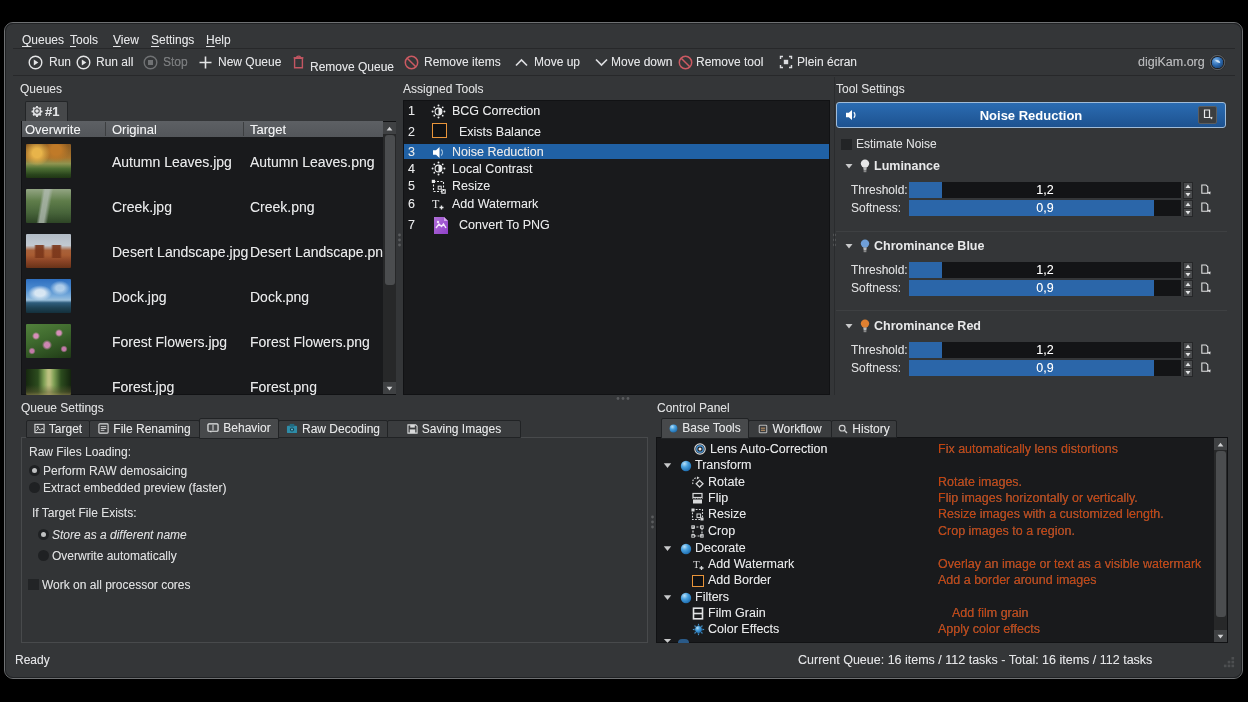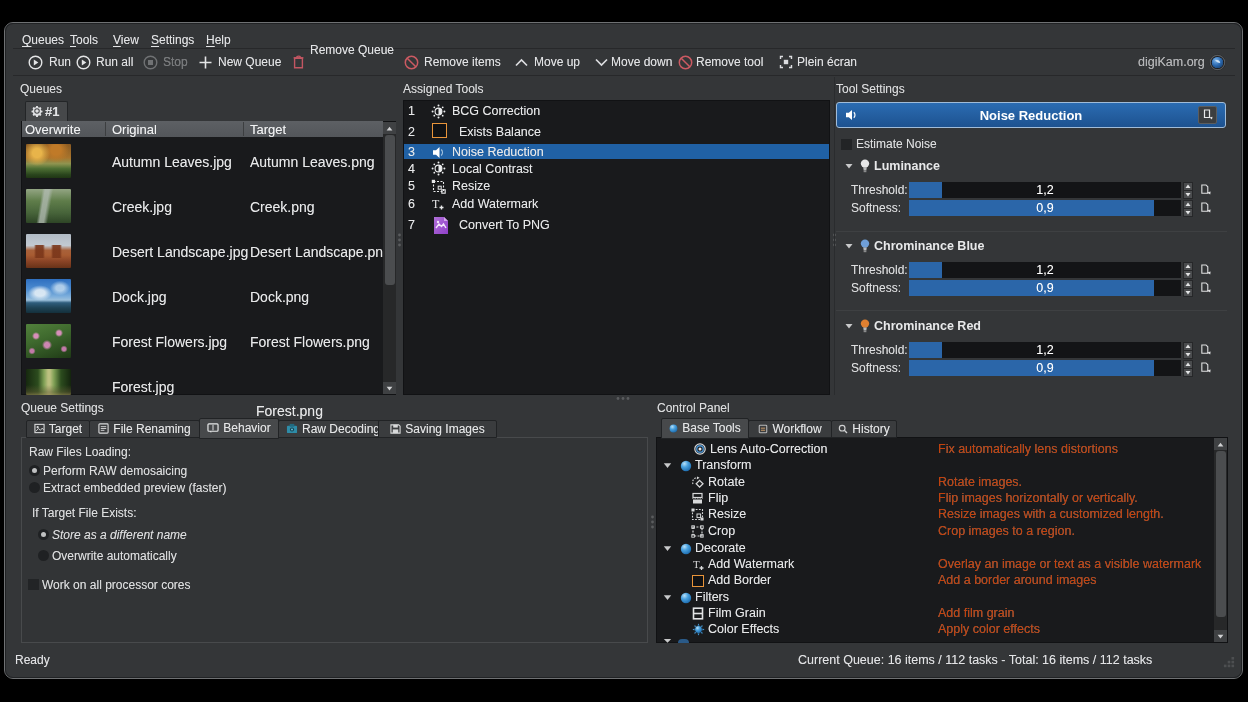--- a/index.html
+++ b/index.html
@@ -75,21 +75,21 @@
       <path d="M7.5 1.5 V13.5 M1.5 7.5 H13.5" stroke="#e4e5e6" stroke-width="1.6"></path>
     </svg>
   <div class="txt" style="left:218px;top:55px;">New Queue</div>
   <svg class="abs" style="left:291px;top:54px;" width="15" height="16" viewBox="0 0 15 16">
       <g stroke="#c25662" stroke-width="1.4" fill="none">
         <path d="M2.6 3.8 h9.8"></path>
         <path d="M5.6 3.4 c0-1.7 3.8-1.7 3.8 0"></path>
         <path d="M3.6 4.2 h7.8 v9.6 h-7.8 Z"></path>
       </g>
     </svg>
-  <div class="txt" style="left:310px;top:43px;">Remove Queue</div>
+  <div class="txt" style="left:310px;top:60px;">Remove Queue</div>
   <svg class="abs" style="left:404px;top:55px;" width="15" height="15" viewBox="0 0 15 15">
       <circle cx="7.5" cy="7.5" r="6.2" fill="none" stroke="#cb5a62" stroke-width="1.5"></circle>
       <path d="M3.2 3.2 L11.8 11.8" stroke="#cb5a62" stroke-width="1.5"></path>
     </svg>
   <div class="txt" style="left:424px;top:55px;">Remove items</div>
   <svg class="abs" style="left:514px;top:57px;" width="15" height="11" viewBox="0 0 15 11">
       <path d="M2 8.5 L7.5 3 L13 8.5" fill="none" stroke="#dcdde0" stroke-width="1.7"></path>
     </svg>
   <div class="txt" style="left:534px;top:55px;">Move up</div>
   <svg class="abs" style="left:594px;top:57px;" width="15" height="11" viewBox="0 0 15 11">
@@ -153,21 +153,21 @@
 <div class="row-name" style="left:112px;top:244px;">Desert Landscape.jpg</div>
 <div class="row-name" style="left:250px;top:244px;">Desert Landscape.png</div>
 <div class="thumb" style="top:279px;background:radial-gradient(ellipse at 14px 14px, rgba(228,238,246,0.9) 0 5px, rgba(228,238,246,0) 12px),radial-gradient(ellipse at 34px 9px, rgba(200,222,240,0.8) 0 4px, rgba(200,222,240,0) 10px),linear-gradient(180deg, #2e6fc0 0%, #4c8cd0 30%, #7fb0dc 52%, #9cc0dc 62%, #2f5d7c 70%, #1e4254 85%, #14303c 100%);"></div>
 <div class="row-name" style="left:112px;top:289px;">Dock.jpg</div>
 <div class="row-name" style="left:250px;top:289px;">Dock.png</div>
 <div class="thumb" style="top:324px;background:radial-gradient(circle at 10px 12px, #d88fba 0 2px, rgba(216,143,186,0) 4px),radial-gradient(circle at 21px 21px, #cd86b2 0 2.5px, rgba(205,134,178,0) 5px),radial-gradient(circle at 33px 9px, #d88fba 0 2px, rgba(216,143,186,0) 4px),radial-gradient(circle at 38px 25px, #c27aa8 0 1.8px, rgba(194,122,168,0) 3.6px),radial-gradient(circle at 6px 27px, #c27aa8 0 1.8px, rgba(194,122,168,0) 3.6px),linear-gradient(160deg, #52813c 0%, #3f6a2e 40%, #2f5222 70%, #1f3a16 100%);"></div>
 <div class="row-name" style="left:112px;top:334px;">Forest Flowers.jpg</div>
 <div class="row-name" style="left:250px;top:334px;">Forest Flowers.png</div>
 <div class="thumb" style="top:369px;height:26px;background:linear-gradient(180deg, rgba(0,0,0,0) 16px, rgba(95,90,52,0.5) 23px, rgba(140,126,76,0.7) 26px),linear-gradient(90deg, #16280f 0px, #2c4c1e 12px, #7fa055 18px, #bcc080 22px, #bcc080 24px, #7fa055 28px, #2c4c1e 35px, #14240e 45px);"></div>
 <div class="row-name" style="left:112px;top:379px;">Forest.jpg</div>
-<div class="row-name" style="left:256px;top:379px;margin-top:24px;">Forest.png</div>
+<div class="row-name" style="left:250px;top:379px;">Forest.png</div>
 
 <div class="vscroll" style="left:383px;top:122px;height:272px;"></div>
 <div class="sbtn" style="left:383px;top:122px;">
     <svg width="7" height="5" viewBox="0 0 7 5">
       <path d="M3.5 0.8 L6.4 4.4 L0.6 4.4 Z" fill="#d0d1d3"></path>
     </svg>
   </div>
 <div class="shandle" style="left:384.5px;top:135px;height:150px;"></div>
 <div class="sbtn" style="left:383px;top:382px;">
     <svg width="7" height="5" viewBox="0 0 7 5">
@@ -465,21 +465,21 @@
       <rect x="1" y="1" width="11" height="8" rx="1" fill="none" stroke="#e8e9ea" stroke-width="1.3"></rect>
       <path d="M6.5 2 v6" stroke="#e8e9ea" stroke-width="1"></path>
       <path d="M3 9 l1.5 2 v-2" fill="#e8e9ea"></path>
     </svg>Behavior</div>
 <div class="tab" style="left:278px;width:110px;"><svg width="12" height="11" viewBox="0 0 13 12">
       <rect x="1" y="3" width="11" height="8" rx="1" fill="#2e8ca8"></rect>
       <rect x="4" y="1" width="5" height="3" fill="#206a80"></rect>
       <circle cx="6.5" cy="7" r="2.2" fill="#15404e"></circle>
       <circle cx="6.5" cy="7" r="1.1" fill="#64c0da"></circle>
     </svg>Raw Decoding</div>
-<div class="tab" style="left:378px;width:119px;"><svg width="11" height="11" viewBox="0 0 12 12">
+<div class="tab" style="left:387px;width:134px;"><svg width="11" height="11" viewBox="0 0 12 12">
       <path d="M1 2 h8.5 L11 3.5 V11 H1 Z" fill="none" stroke="#d8d9da" stroke-width="1.2"></path>
       <rect x="3.5" y="2" width="5" height="3" fill="#d8d9da"></rect>
       <rect x="3" y="7" width="6" height="4" fill="#d8d9da"></rect>
     </svg>Saving Images</div>
 <div class="ts-lbl" style="left:29px;top:445px;">Raw Files Loading:</div>
 <div class="radio on" style="left:29px;top:465px;"></div>
 <div class="ts-lbl" style="left:43px;top:464px;">Perform RAW demosaicing</div>
 <div class="radio" style="left:29px;top:482px;"></div>
 <div class="ts-lbl" style="left:43px;top:481px;">Extract embedded preview (faster)</div>
 <div class="ts-lbl" style="left:32px;top:506px;">If Target File Exists:</div>
@@ -587,21 +587,21 @@
   </svg>
 <svg class="abs" style="left:680px;top:592px;" width="12" height="12" viewBox="0 0 12 12">
     <circle cx="6" cy="6" r="5.2" fill="url(#bt1)"></circle>
   </svg>
 <div class="cp-name" style="left:695px;top:590px;">Filters</div>
 <svg class="abs" style="left:692px;top:607px;" width="12" height="13" viewBox="0 0 12 13">
     <rect x="1.5" y="1.2" width="9" height="10.6" fill="none" stroke="#e2e3e4" stroke-width="1.6"></rect>
     <path d="M1.5 6.5 h9" stroke="#e2e3e4" stroke-width="1.6"></path>
   </svg>
 <div class="cp-name" style="left:708px;top:606px;">Film Grain</div>
-<div class="cp-desc" style="top:606px;">Add film grain</div>
+<div class="cp-desc" style="top:606px;margin-left:14px;">Add film grain</div>
 <svg class="abs" style="left:692px;top:623px;" width="13" height="13" viewBox="0 0 13 13">
     <g fill="#4aa2e0">
       <path d="M6.5 0.5 l1 2 h-2 Z M6.5 12.5 l1-2 h-2 Z M0.5 6.5 l2-1 v2 Z M12.5 6.5 l-2-1 v2 Z M2.3 2.3 l2 0.6 l-1.4 1.4 Z M10.7 2.3 l-2 0.6 l1.4 1.4 Z M10.7 10.7 l-0.6-2 l-1.4 1.4 Z M2.3 10.7 l0.6-2 l1.4 1.4 Z"></path>
     </g>
     <circle cx="6.5" cy="6.5" r="3.4" fill="url(#bt1)"></circle>
   </svg>
 <div class="cp-name" style="left:708px;top:622px;">Color Effects</div>
 <div class="cp-desc" style="top:622px;">Apply color effects</div>
 <svg class="abs" style="left:663px;top:638px;" width="9" height="5" viewBox="0 0 9 5">
     <path d="M0.8 1 L8.2 1 L4.5 4.8 Z" fill="#c8c9ca"></path>

